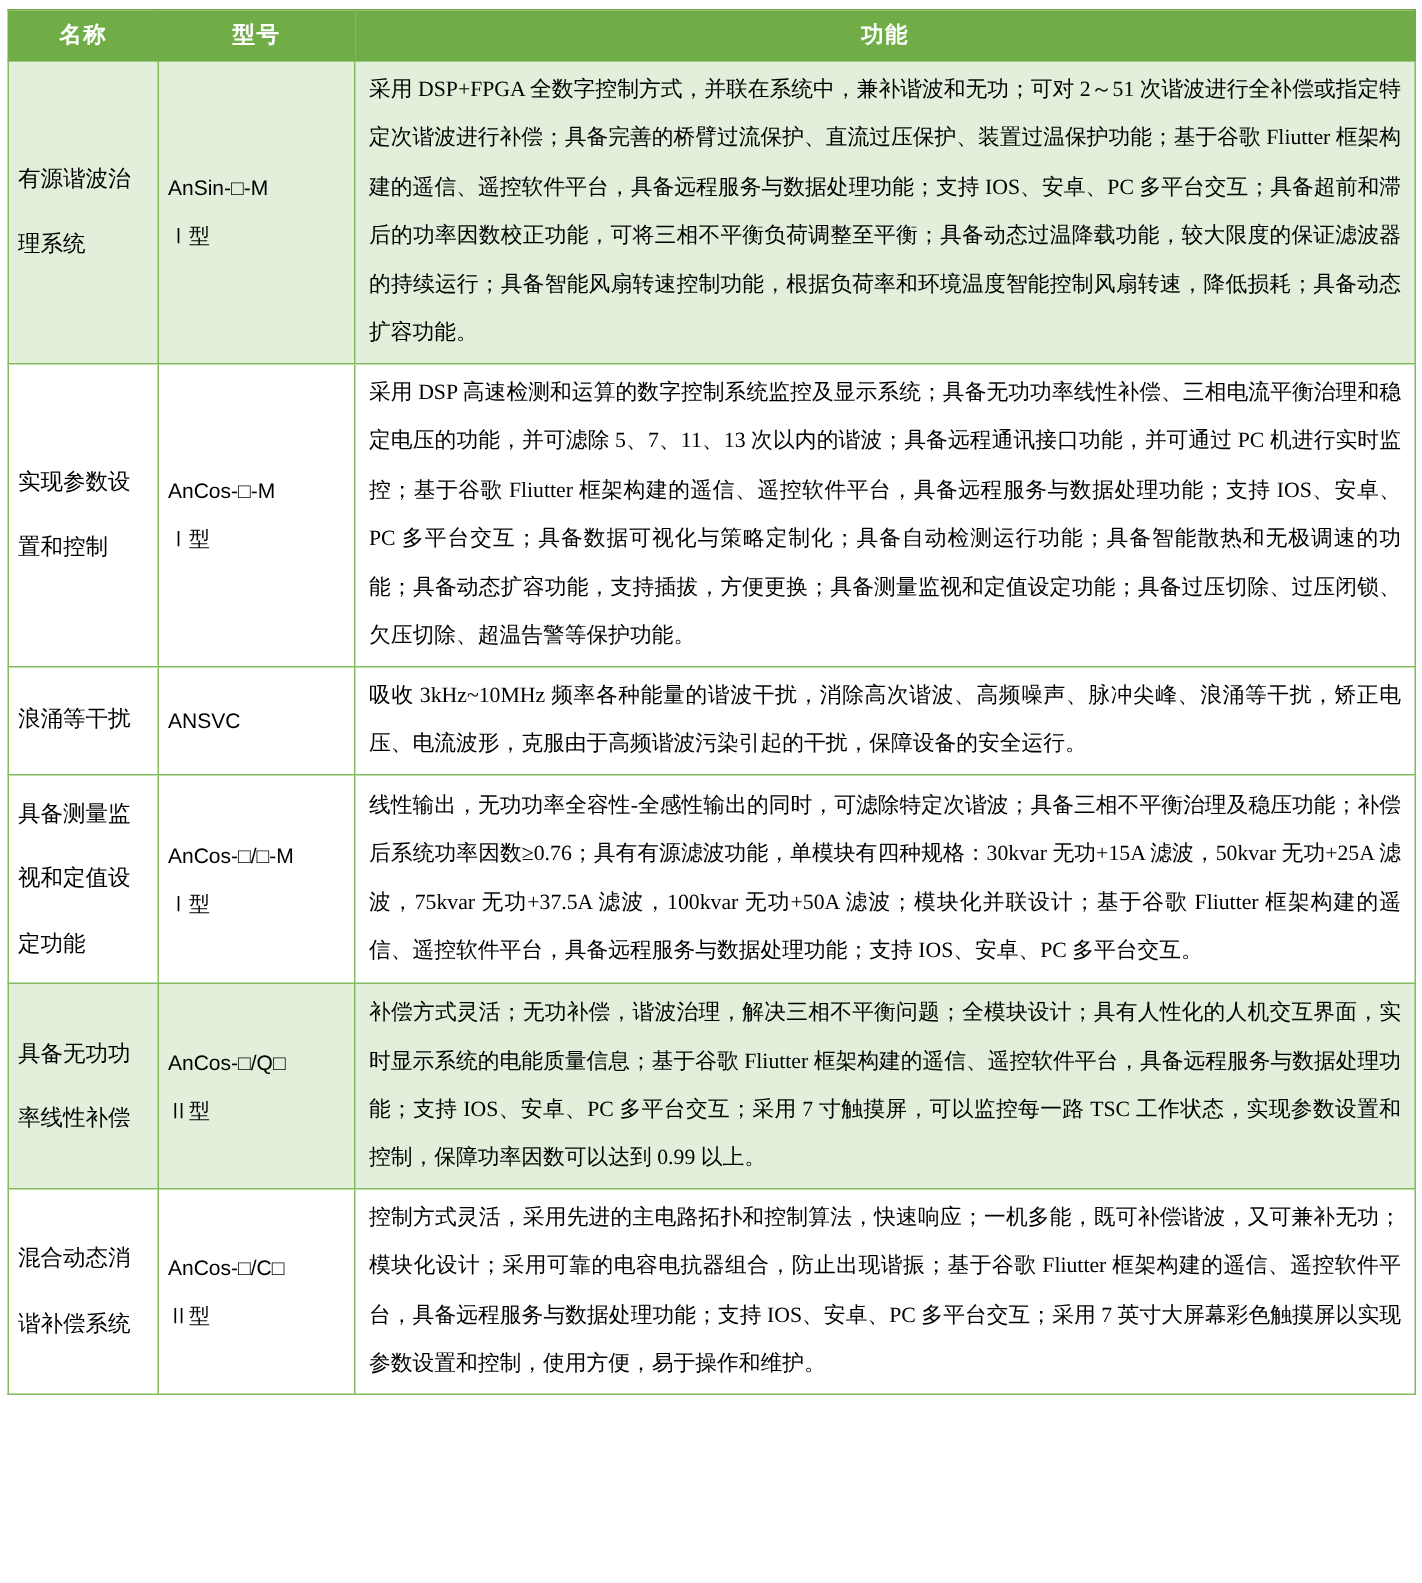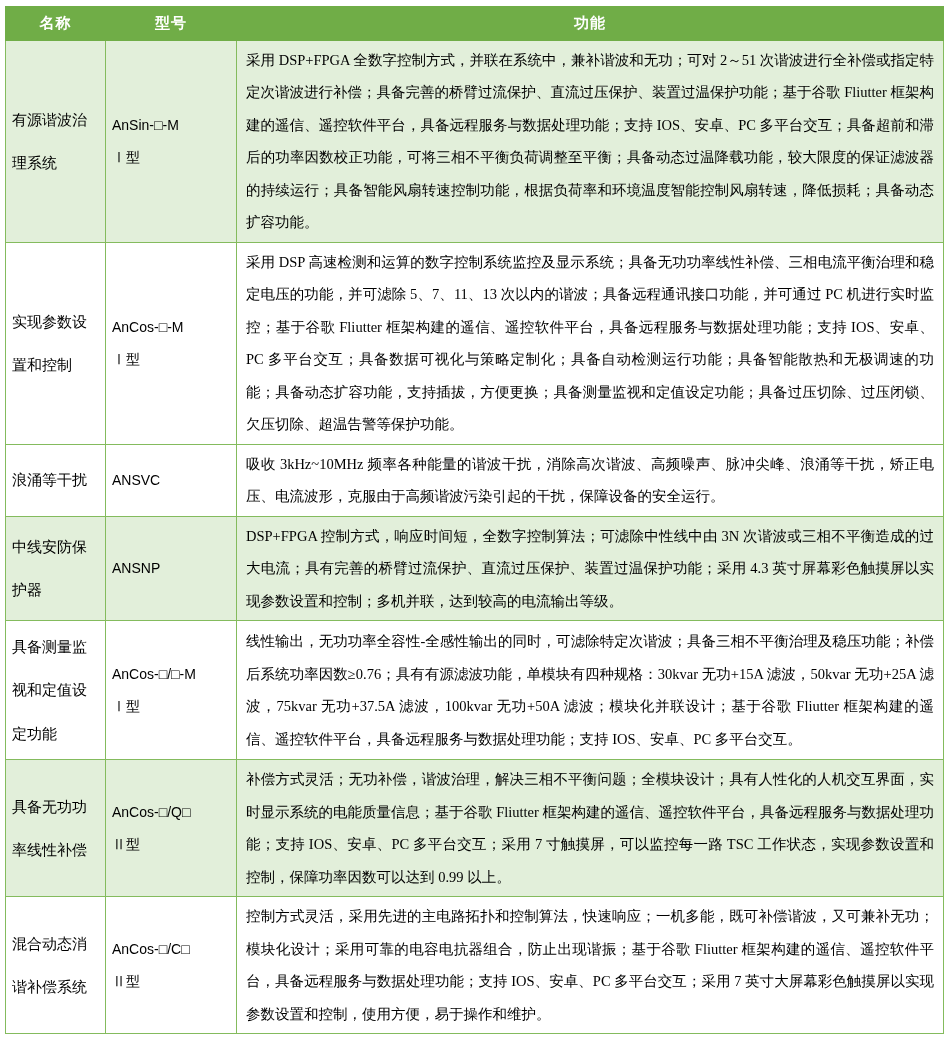--- a/index.html
+++ b/index.html
@@ -64,25 +64,20 @@
         <td class="name">实现参数设置和控制</td>
         <td class="model">AnCos-□-M
 Ⅰ型</td>
         <td class="func">采用 DSP 高速检测和运算的数字控制系统监控及显示系统；具备无功功率线性补偿、三相电流平衡治理和稳定电压的功能，并可滤除 5、7、11、13 次以内的谐波；具备远程通讯接口功能，并可通过 PC 机进行实时监控；基于谷歌 Fliutter 框架构建的遥信、遥控软件平台，具备远程服务与数据处理功能；支持 IOS、安卓、PC 多平台交互；具备数据可视化与策略定制化；具备自动检测运行功能；具备智能散热和无极调速的功能；具备动态扩容功能，支持插拔，方便更换；具备测量监视和定值设定功能；具备过压切除、过压闭锁、欠压切除、超温告警等保护功能。</td>
       </tr>
       <tr class="even">
         <td class="name">浪涌等干扰</td>
         <td class="model">ANSVC</td>
         <td class="func">吸收 3kHz~10MHz 频率各种能量的谐波干扰，消除高次谐波、高频噪声、脉冲尖峰、浪涌等干扰，矫正电压、电流波形，克服由于高频谐波污染引起的干扰，保障设备的安全运行。</td>
       </tr>
-      <tr class="odd">
-        <td class="name">中线安防保护器</td>
-        <td class="model">ANSNP</td>
-        <td class="func">DSP+FPGA 控制方式，响应时间短，全数字控制算法；可滤除中性线中由 3N 次谐波或三相不平衡造成的过大电流；具有完善的桥臂过流保护、直流过压保护、装置过温保护功能；采用 4.3 英寸屏幕彩色触摸屏以实现参数设置和控制；多机并联，达到较高的电流输出等级。</td>
-      </tr>
       <tr class="even">
         <td class="name">具备测量监视和定值设定功能</td>
         <td class="model">AnCos-□/□-M
 Ⅰ型</td>
         <td class="func">线性输出，无功功率全容性-全感性输出的同时，可滤除特定次谐波；具备三相不平衡治理及稳压功能；补偿后系统功率因数≥0.76；具有有源滤波功能，单模块有四种规格：30kvar 无功+15A 滤波，50kvar 无功+25A 滤波，75kvar 无功+37.5A 滤波，100kvar 无功+50A 滤波；模块化并联设计；基于谷歌 Fliutter 框架构建的遥信、遥控软件平台，具备远程服务与数据处理功能；支持 IOS、安卓、PC 多平台交互。</td>
       </tr>
       <tr class="odd">
         <td class="name">具备无功功率线性补偿</td>
         <td class="model">AnCos-□/Q□
 Ⅱ型</td>

